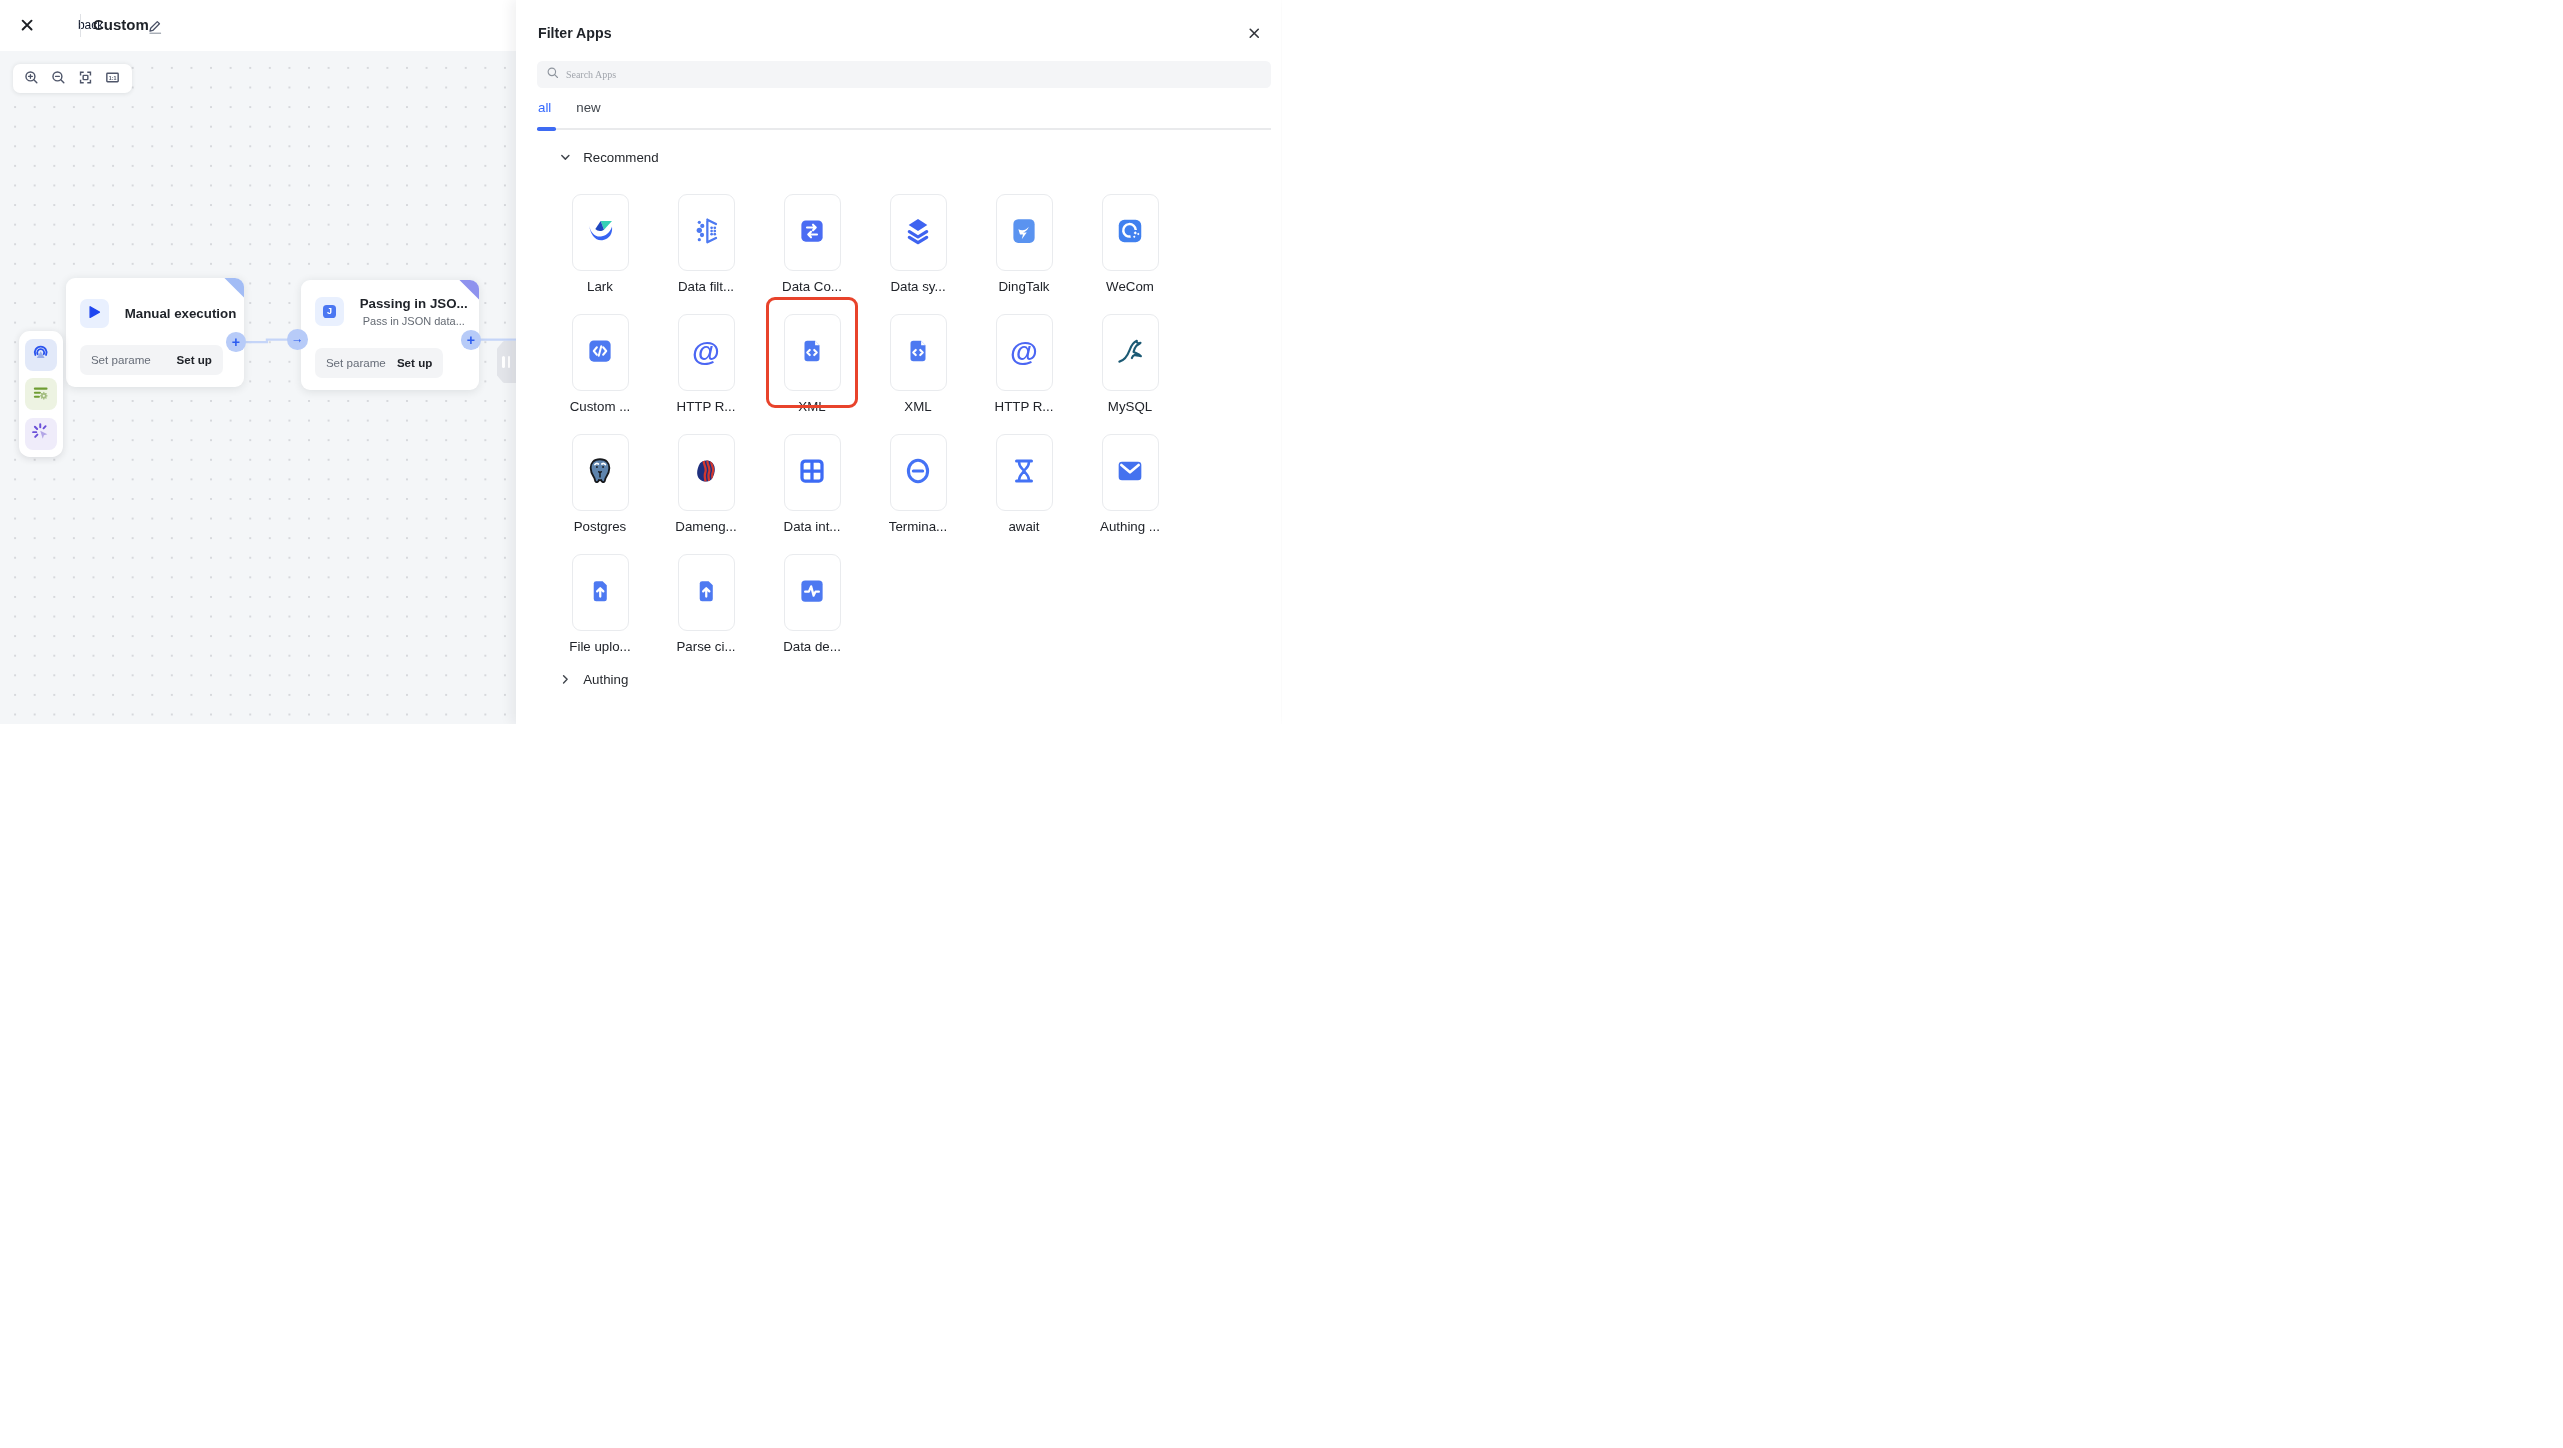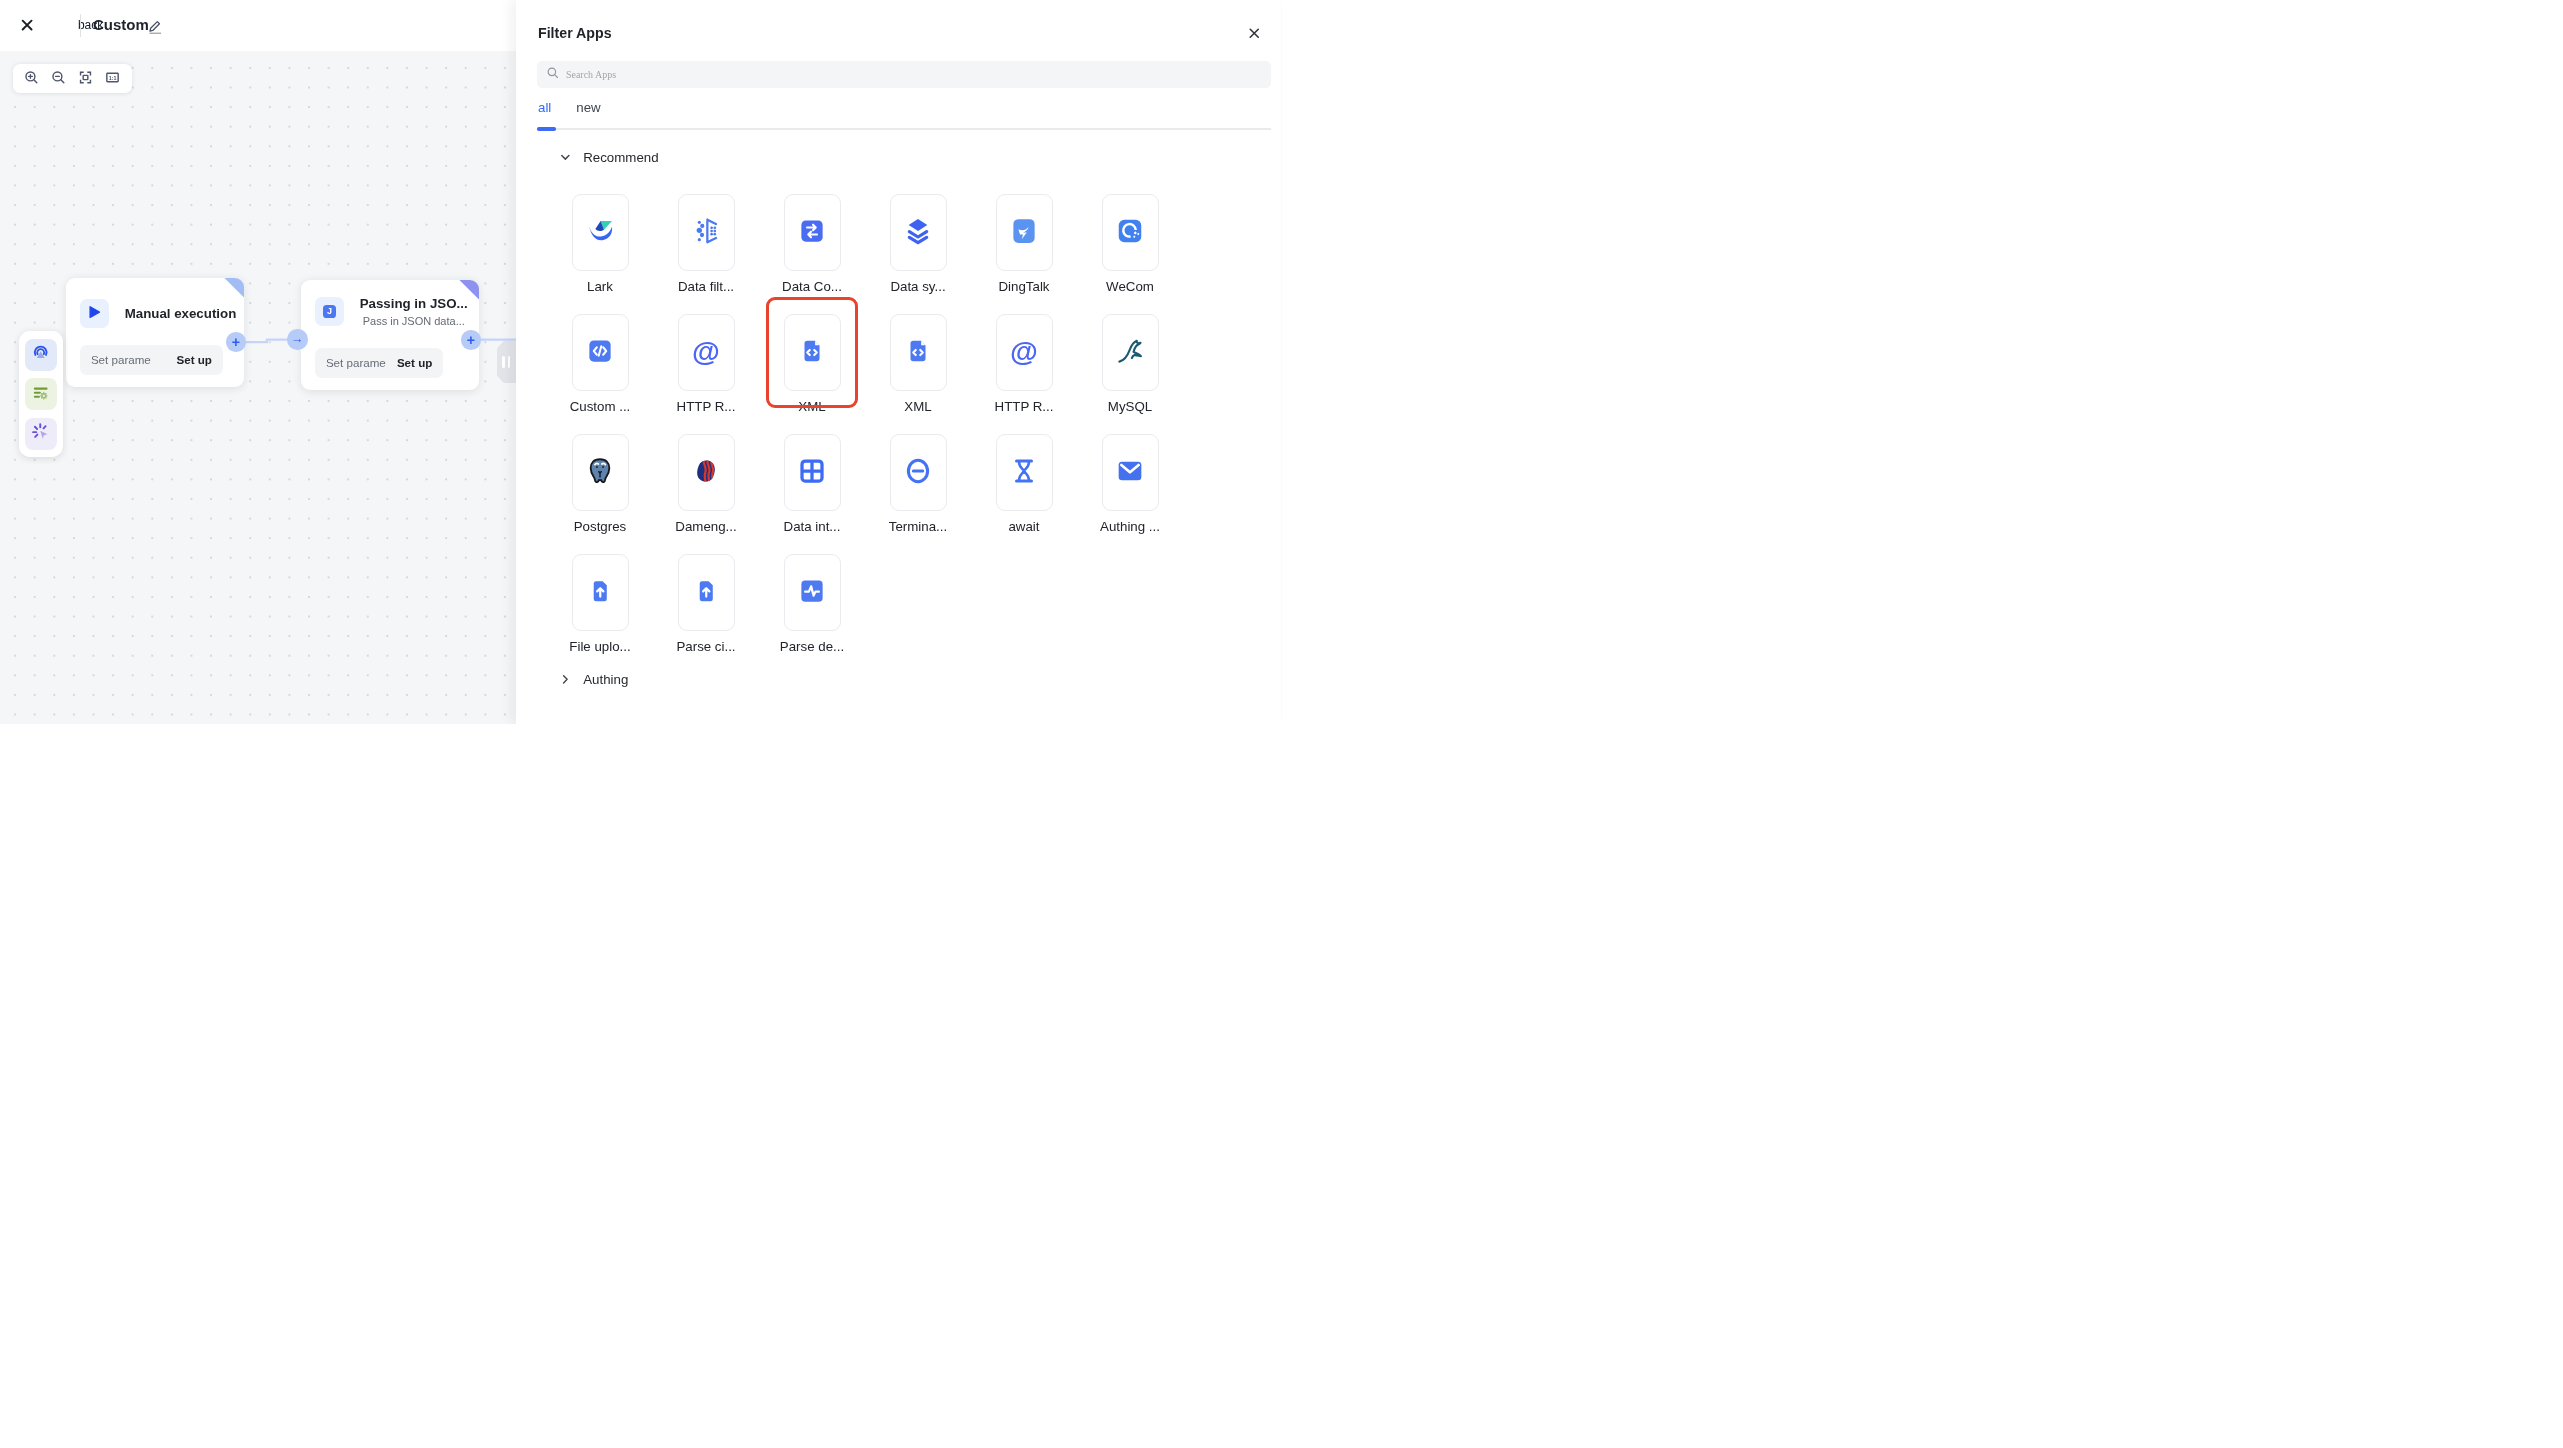--- a/index.html
+++ b/index.html
@@ -495,21 +495,21 @@
           </div>
           <div class="app-label">Parse ci...</div>
         </div>
         <div class="app-cell">
           <div class="app-tile">
             <span><svg width="30" height="30" viewBox="0 0 24 24">
                 <rect x="3.5" y="3.5" width="17" height="17" rx="3" fill="#4d79f1"></rect>
                 <path d="M6.5 12.5 H9.5 L11.3 8.3 L13.3 15.7 L14.8 12.5 H17.5" fill="none" stroke="#fff" stroke-width="1.8" stroke-linecap="round" stroke-linejoin="round"></path>
               </svg></span>
           </div>
-          <div class="app-label">Parse de...</div>
+          <div class="app-label">Data de...</div>
         </div>
       </div>
 
     <div class="section-head sec-authing">
       <span class="chev">
           <svg width="10.7" height="10.7" viewBox="0 0 12 12">
             <path d="M4 2 L8 6 L4 10" fill="none" stroke="#41464d" stroke-width="1.6" stroke-linecap="round" stroke-linejoin="round"></path>
           </svg>
         </span>
       <span class="section-label">Authing</span>

